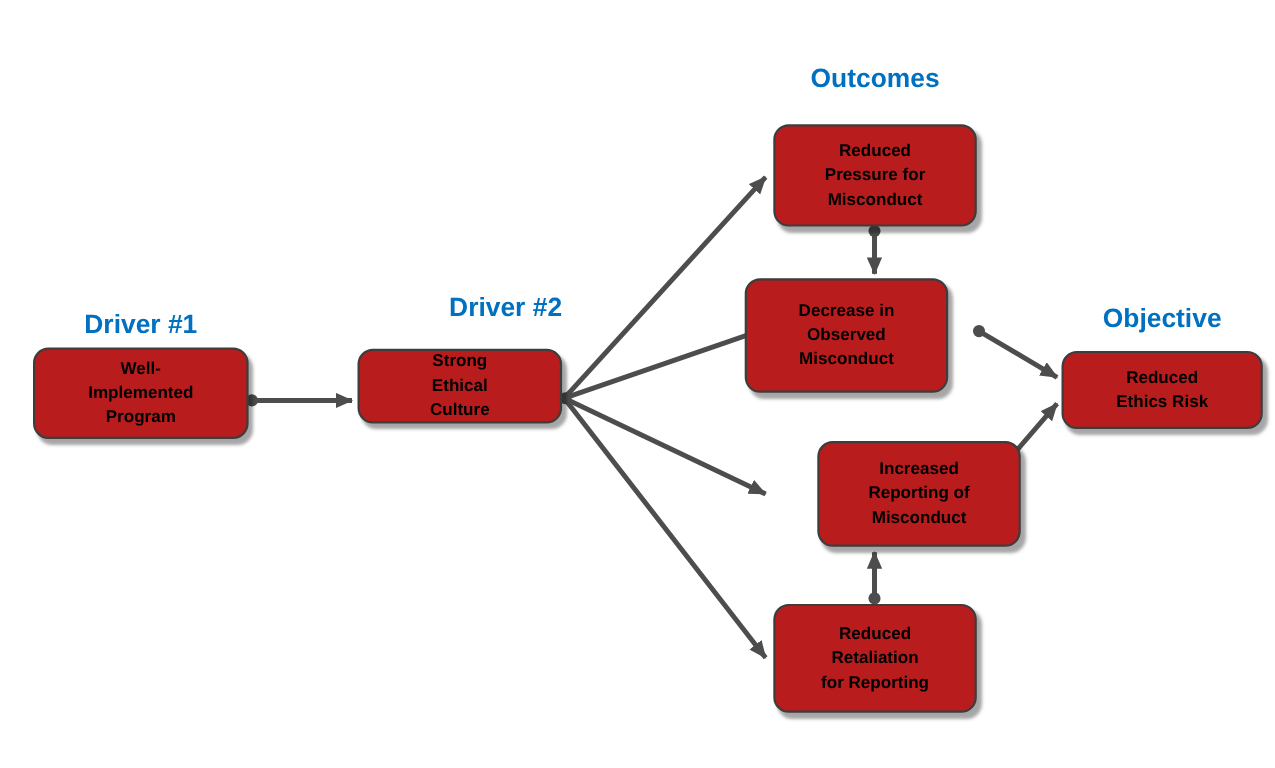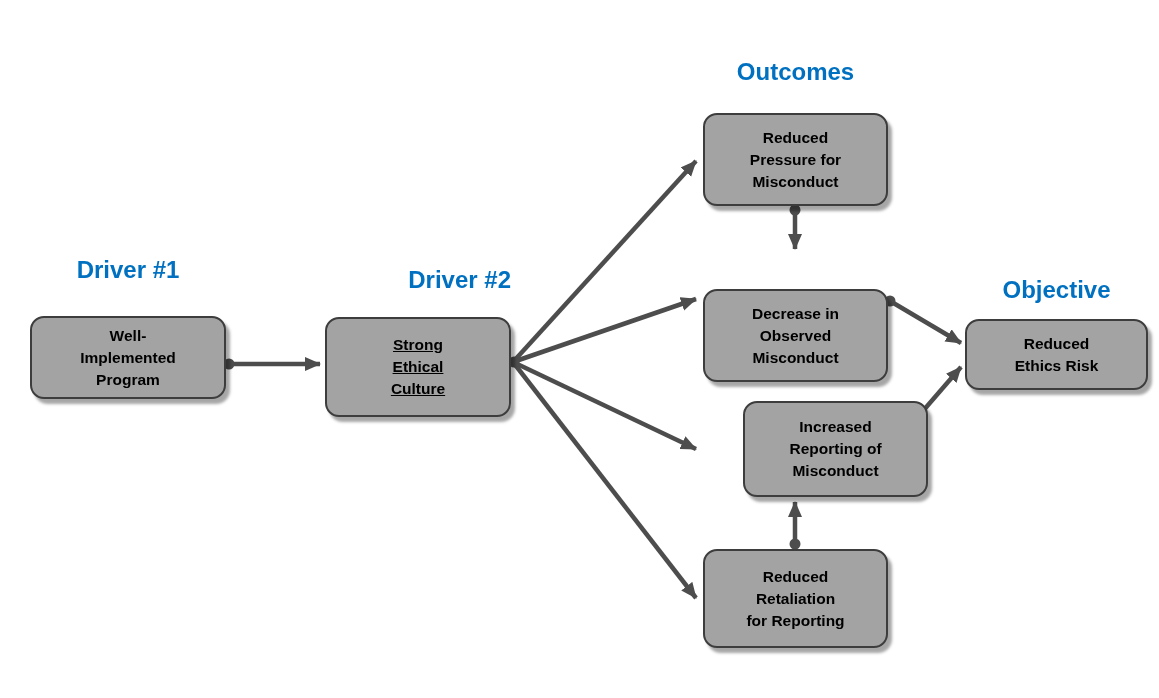--- a/index.html
+++ b/index.html
@@ -18,21 +18,21 @@
   .connectors {
     position: absolute;
     left: 0;
     top: 0;
     width: 1159px;
     height: 698px;
     pointer-events: none;
   }
   .node {
     position: absolute;
-    background: #a3a3a3;
+    background: #b91c1c;
     border: 2px solid #3d3d3d;
     border-radius: 14px;
     box-shadow: 4px 5px 3px rgba(0,0,0,0.35);
     display: flex;
     align-items: center;
     justify-content: center;
     text-align: center;
     box-sizing: border-box;
   }
   .node-text {
@@ -45,28 +45,28 @@
   .heading {
     position: absolute;
     text-align: center;
     font-weight: bold;
     font-size: 24px;
     color: #0070c0;
     white-space: nowrap;
   }
   
   #node-well-implemented-program { left: 30px;  top: 316px; width: 196px; height: 83px; }
-  #node-strong-ethical-culture   { left: 325px; top: 317px; width: 186px; height: 100px; text-decoration: underline; }
+  #node-strong-ethical-culture   { left: 325px; top: 317px; width: 186px; height: 68px; }
   #node-reduced-pressure         { left: 703px; top: 113px; width: 185px; height: 93px; }
-  #node-decrease-observed        { left: 703px; top: 253px; width: 185px; height: 93px; margin-top: 36px; }
+  #node-decrease-observed        { left: 677px; top: 253px; width: 185px; height: 104px; }
   #node-increased-reporting      { left: 743px; top: 401px; width: 185px; height: 96px; }
   #node-reduced-retaliation      { left: 703px; top: 549px; width: 185px; height: 99px; }
   #node-reduced-ethics-risk      { left: 965px; top: 319px; width: 183px; height: 71px; }
   
-  #heading-driver-1  { left: 30px;  top: 256px; width: 196px; text-align: center; }
+  #heading-driver-1  { left: 30px;  top: 282px; width: 196px; text-align: center; }
   #heading-driver-2  { left: 325px; top: 266px; width: 186px; text-align: right; }
   #heading-outcomes  { left: 703px; top: 58px;  width: 185px; }
   #heading-objective { left: 965px; top: 276px; width: 183px; }
   .edge {
     stroke: #4d4d4d;
     stroke-width: 4.5;
     fill: none;
   }
   .edge-dot {
     fill: #4d4d4d;

